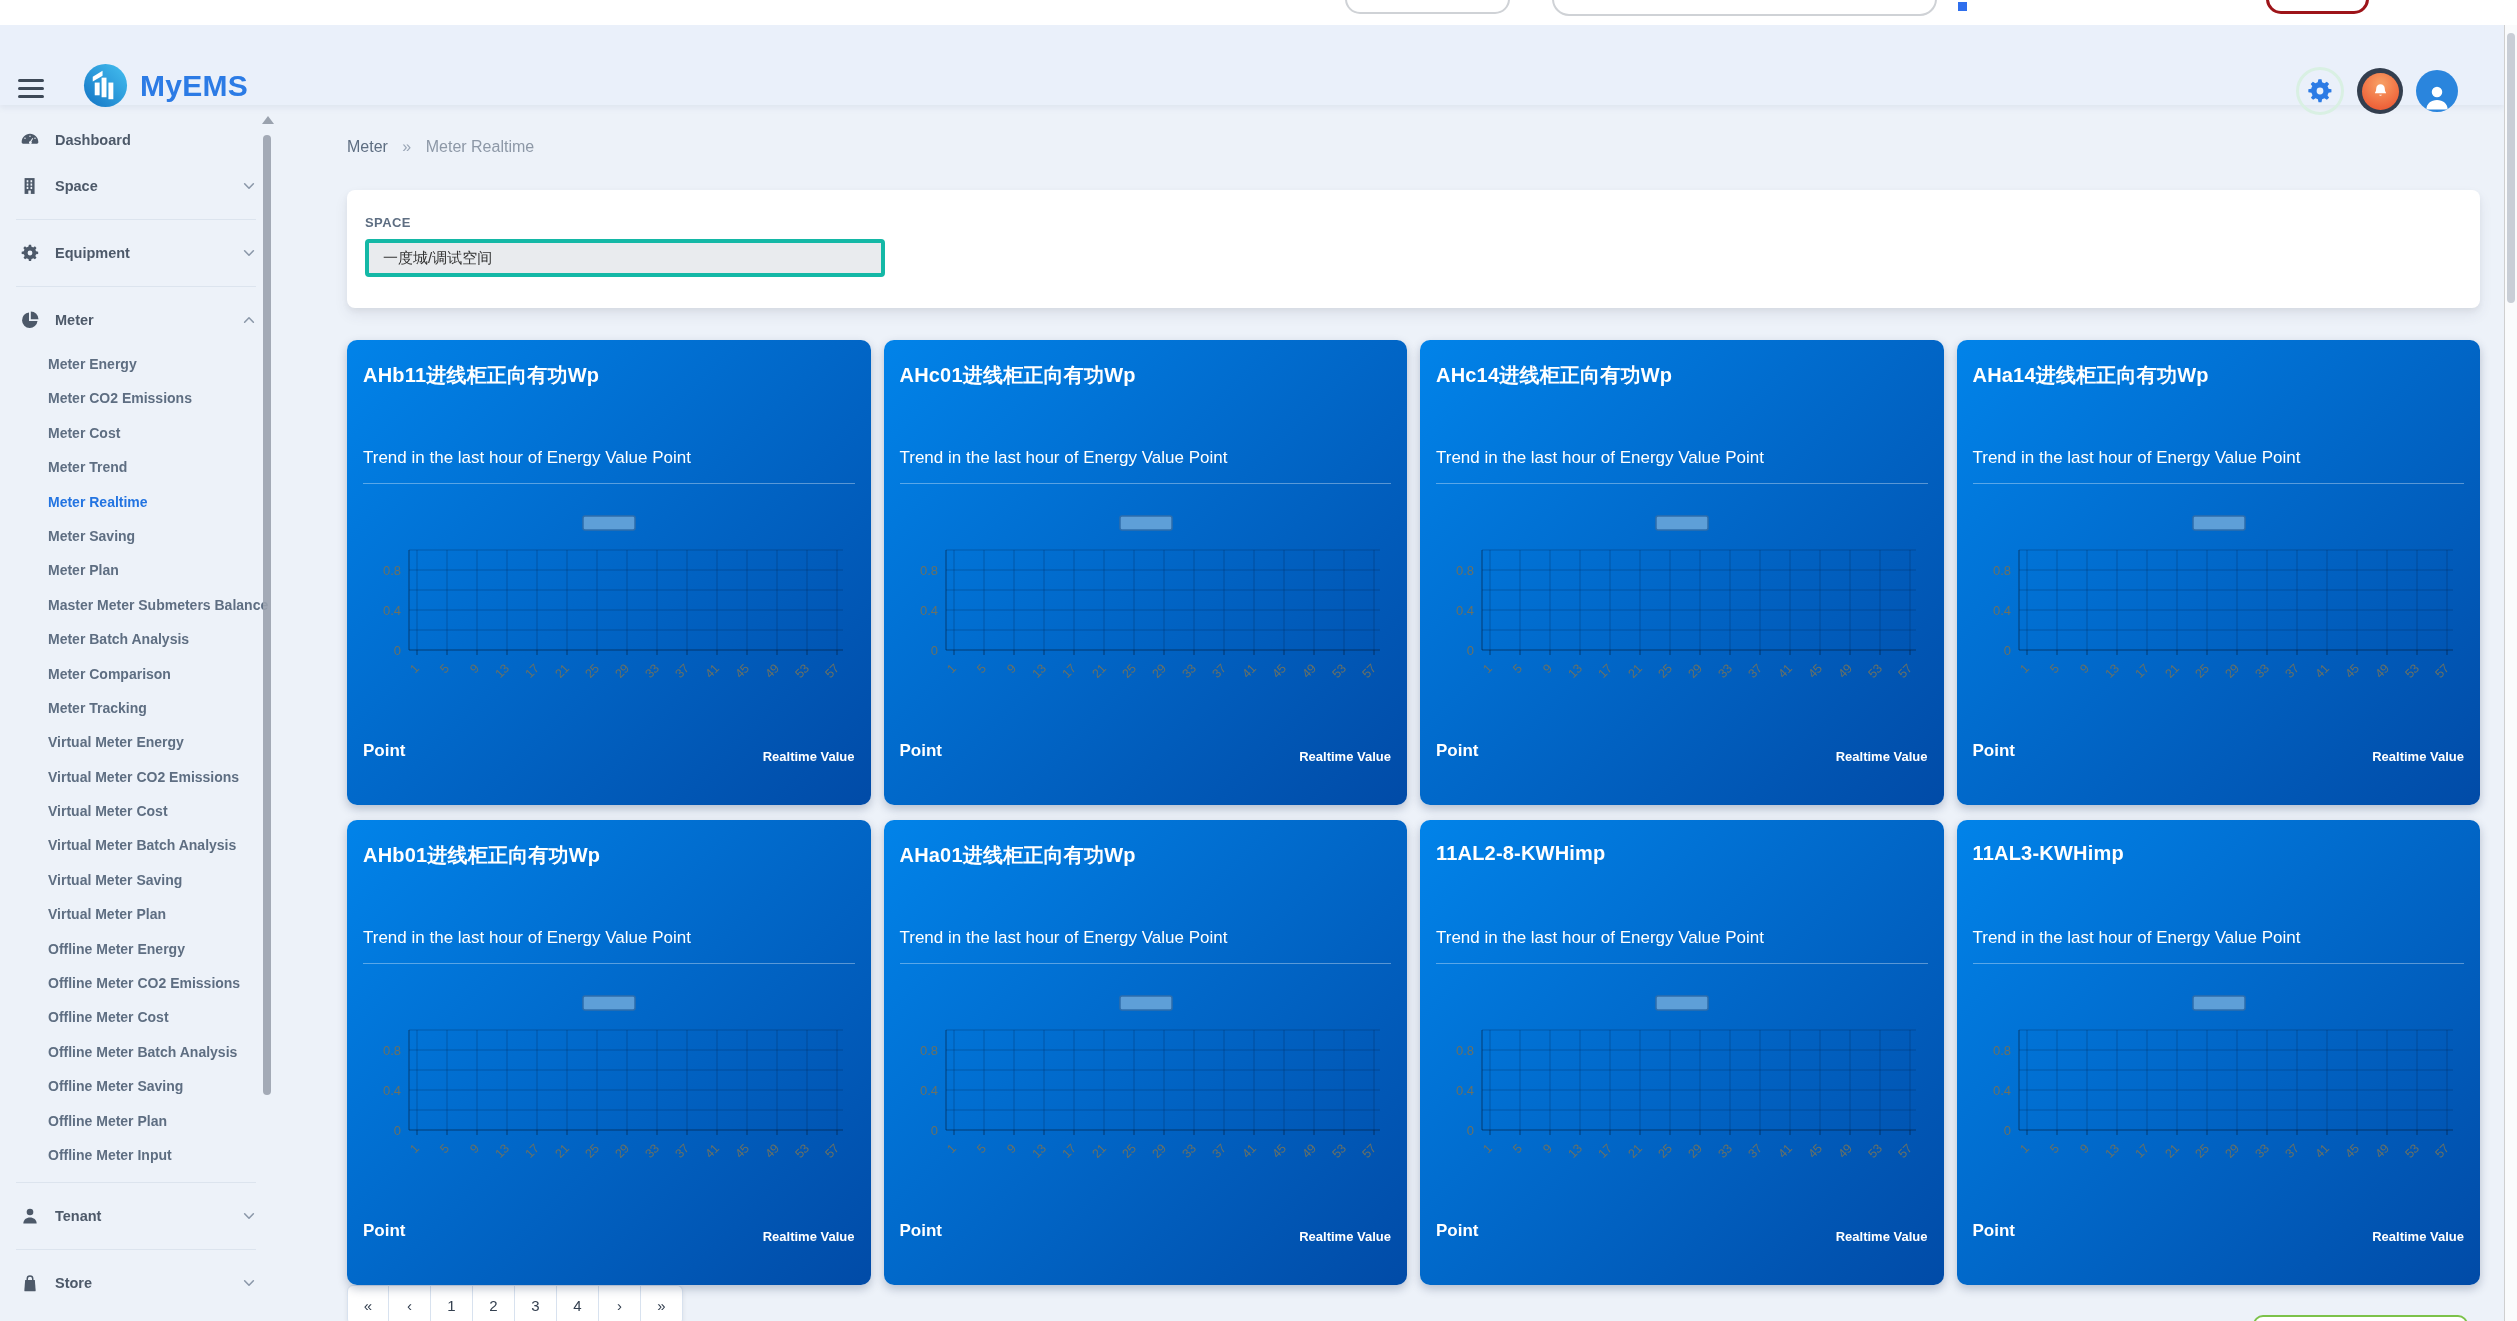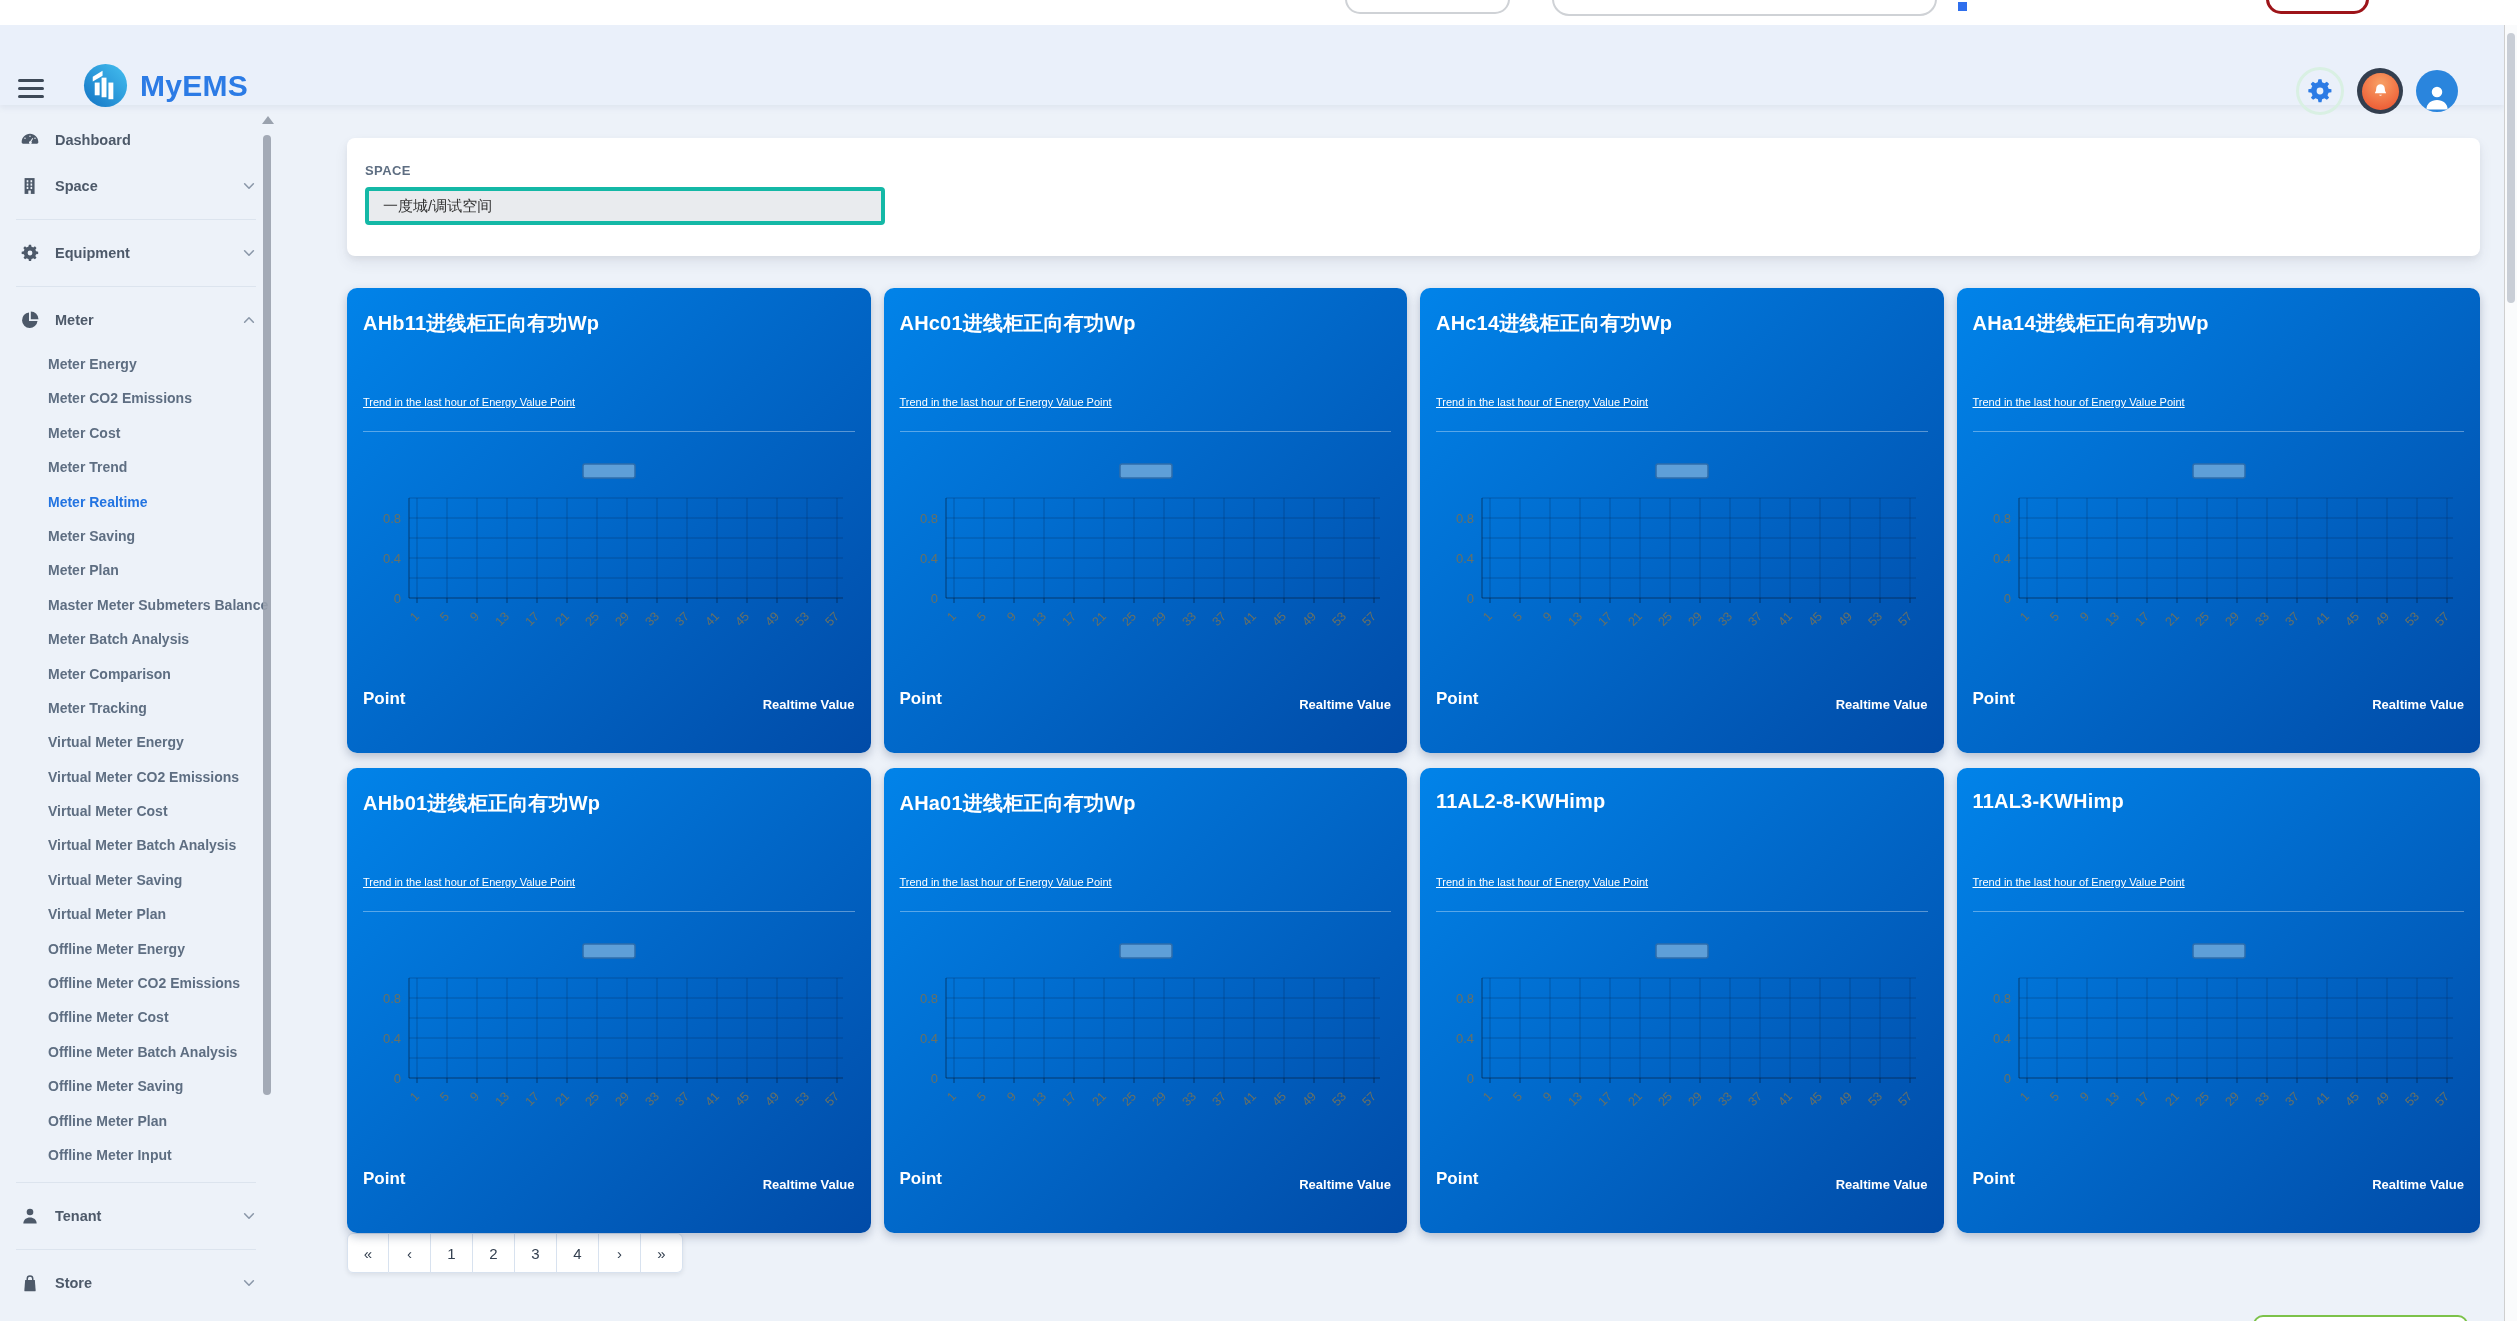--- a/index.html
+++ b/index.html
@@ -43,21 +43,21 @@
   .main { position:absolute; left:347px; top:138px; width:2133px; z-index:10; }
   .breadcrumb { font-size:16px; color:#5e6e82; height:20px; margin-bottom:32px; }
   .bc-sep { color:#9aa6b6; margin:0 10px; }
   .bc-current { color:#8d98a7; }
   .filter-card { background:#fff; border-radius:8px; height:118px; box-shadow:0 7px 14px rgba(65,69,88,.08), 0 3px 6px rgba(0,0,0,.05); padding:25px 18px 0; margin-bottom:32px; }
   .filter-label { font-size:13px; font-weight:700; letter-spacing:.4px; color:#5e6e82; margin-bottom:9px; }
   .filter-input { width:520px; height:38px; background:#e9ebee; border:4px solid #14b8a6; border-radius:4px; font-size:15px; color:#333; padding:0 14px; font-family:inherit; }
   .cards-grid { display:grid; grid-template-columns:repeat(4,1fr); gap:15px 13px; }
   .meter-card { height:465px; border-radius:10px; background:linear-gradient(-45deg,#014ba7,#0183e9); color:#fff; position:relative; box-shadow:0 4px 10px rgba(20,40,80,.25); }
   .card-title { font-size:20px; font-weight:700; position:absolute; top:22px; left:16px; right:16px; letter-spacing:.2px; white-space:nowrap; overflow:hidden; }
-  .card-sub { font-size:11px; position:absolute; top:108px; left:16px;text-decoration:underline; }
+  .card-sub { font-size:17px; position:absolute; top:108px; left:16px; }
   .card-line { position:absolute; top:143px; left:16px; right:16px; border-top:1px solid rgba(255,255,255,.35); }
   .card-chart { position:absolute; top:146px; left:16px; }
   .card-foot-point { position:absolute; left:16px; top:401px; font-size:17px; font-weight:700; }
   .card-foot-value { position:absolute; right:16px; top:409px; font-size:13px; font-weight:700;padding-left:12px; }
   
   .pagination { display:flex; margin-top:0; width:fit-content; border-radius:6px; box-shadow:0 2px 5px rgba(0,0,0,.08); }
   .page-btn { width:42px; height:40px; background:#fff; border:1px solid #d8e2ef; border-left:none; font-size:15px; color:#344050; display:flex; align-items:center; justify-content:center; cursor:pointer; font-family:inherit; }
   .page-btn:first-child { border-left:1px solid #d8e2ef; border-radius:6px 0 0 6px; }
   .page-btn:last-child { border-radius:0 6px 6px 0; }
   
@@ -210,20 +210,25 @@
       <span>Store</span>
       <svg class="chev " width="14" height="14" viewBox="0 0 16 16">
         <path d="M3 5.5l5 5 5-5" fill="none" stroke="#8b98a9" stroke-width="1.8" stroke-linecap="round" stroke-linejoin="round"></path>
       </svg>
     </div>
   </nav>
 <div class="side-scroll-arrow"></div>
 <div class="side-scroll-thumb"></div>
 
 <main class="main">
+  <div class="breadcrumb">
+    <span>Meter</span>
+    <span class="bc-sep">»</span>
+    <span class="bc-current">Meter Realtime</span>
+  </div>
 
   <div class="filter-card">
     <div class="filter-label">SPACE</div>
     <input class="filter-input" readonly="" value="一度城/调试空间" style="">
   </div>
 
   <div class="cards-grid" id="cards">
       <div class="meter-card">
         <h2 class="card-title">AHb11进线柜正向有功Wp</h2>
         <p class="card-sub">Trend in the last hour of Energy Value Point</p>

